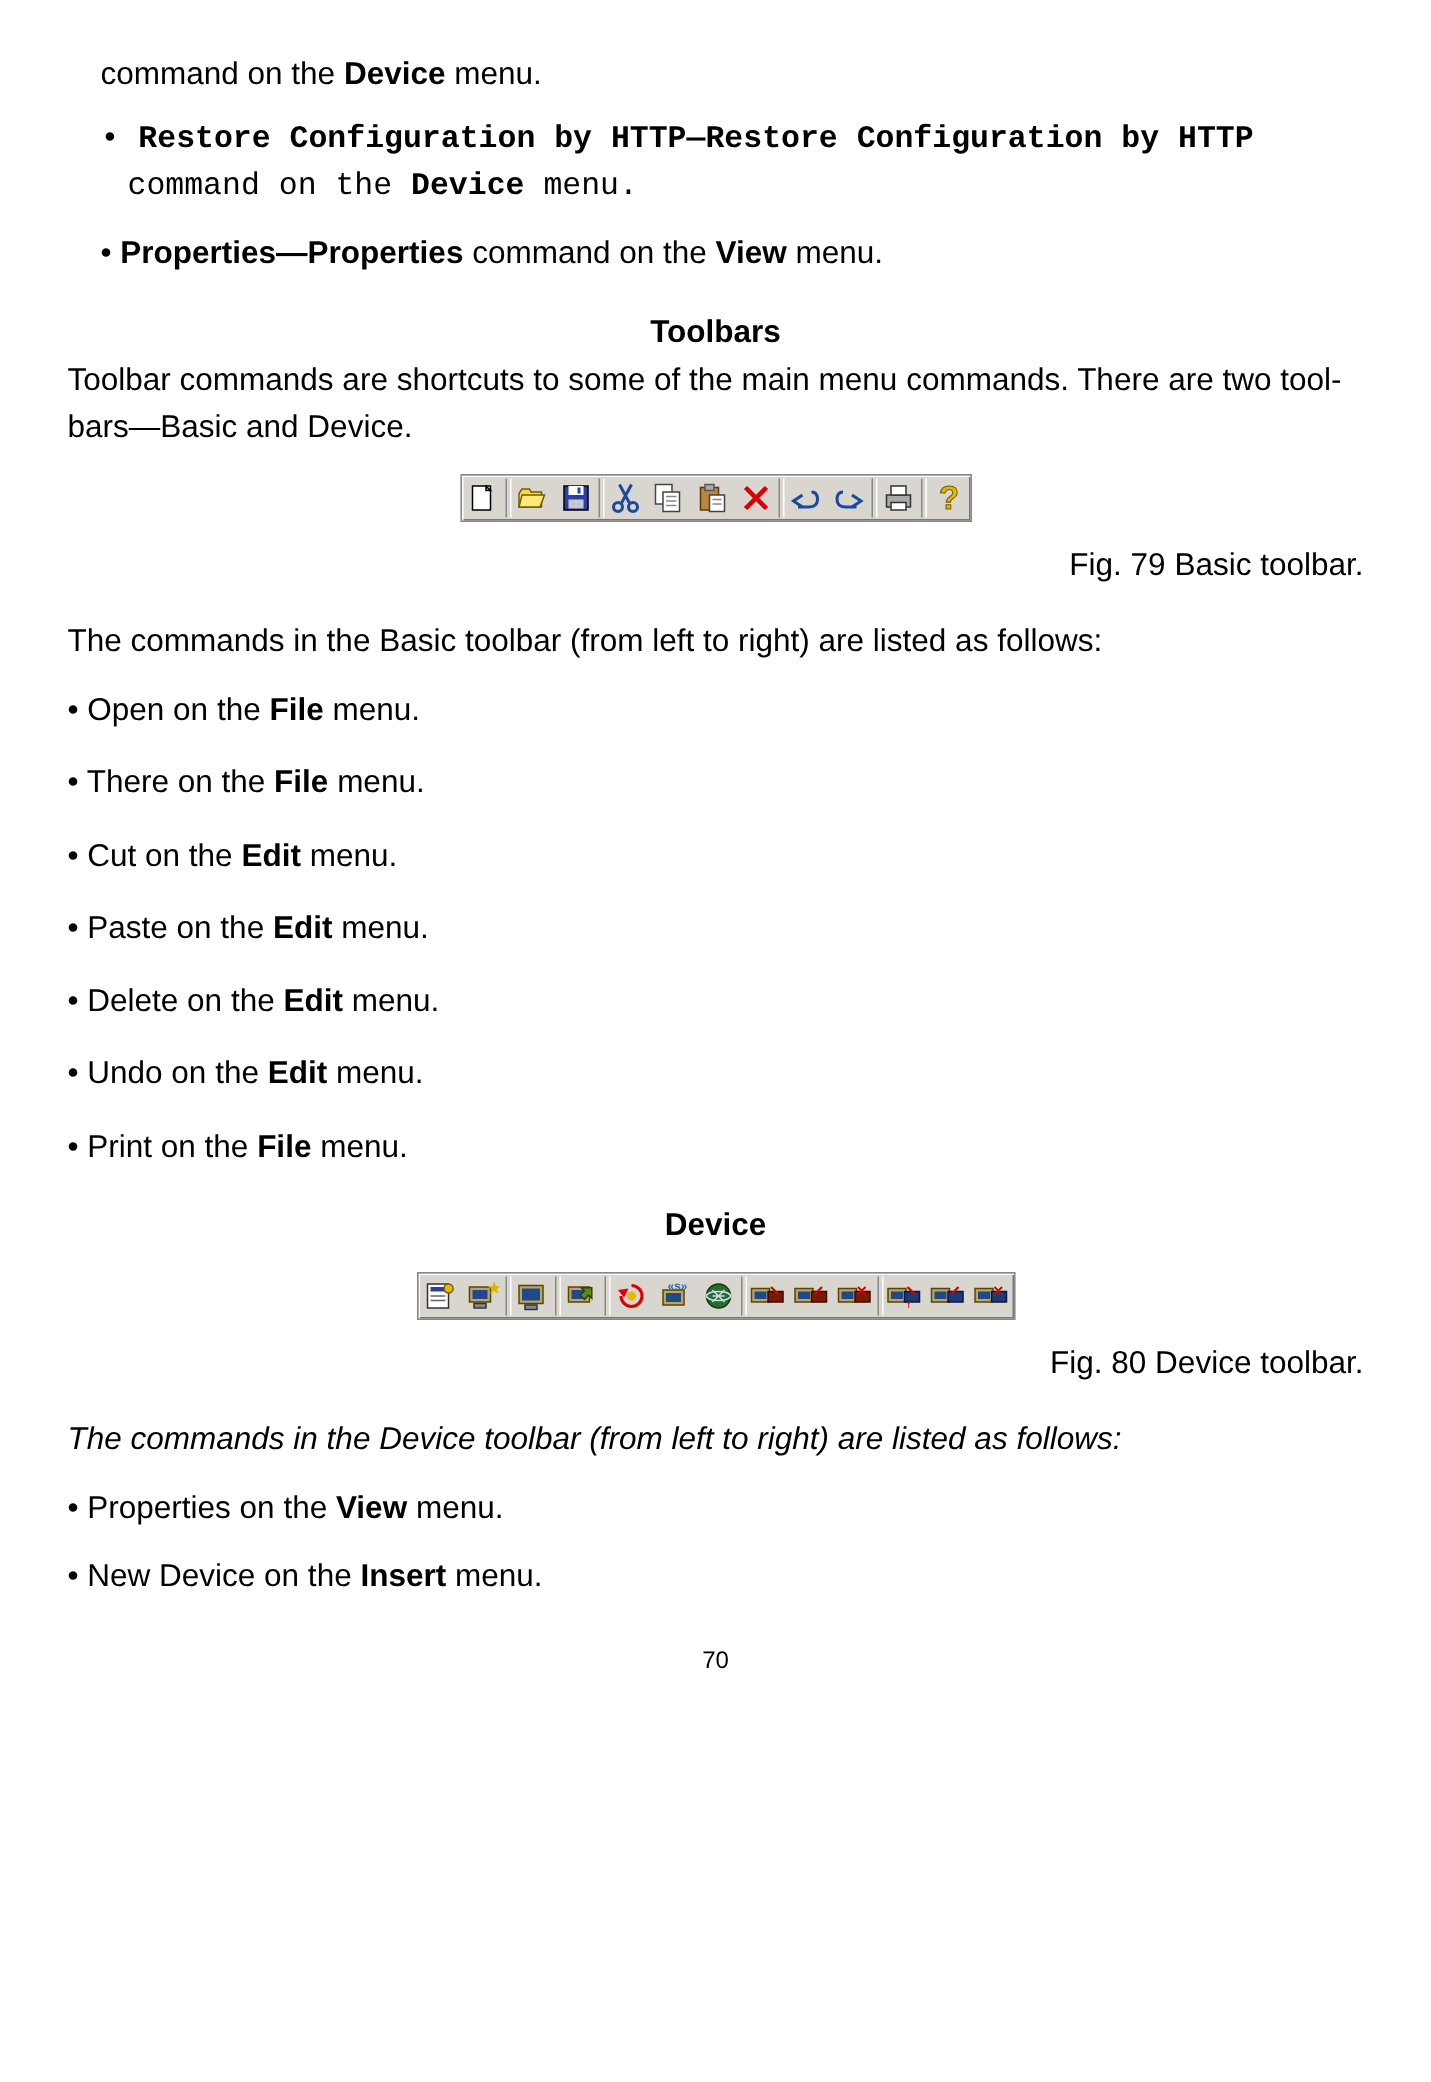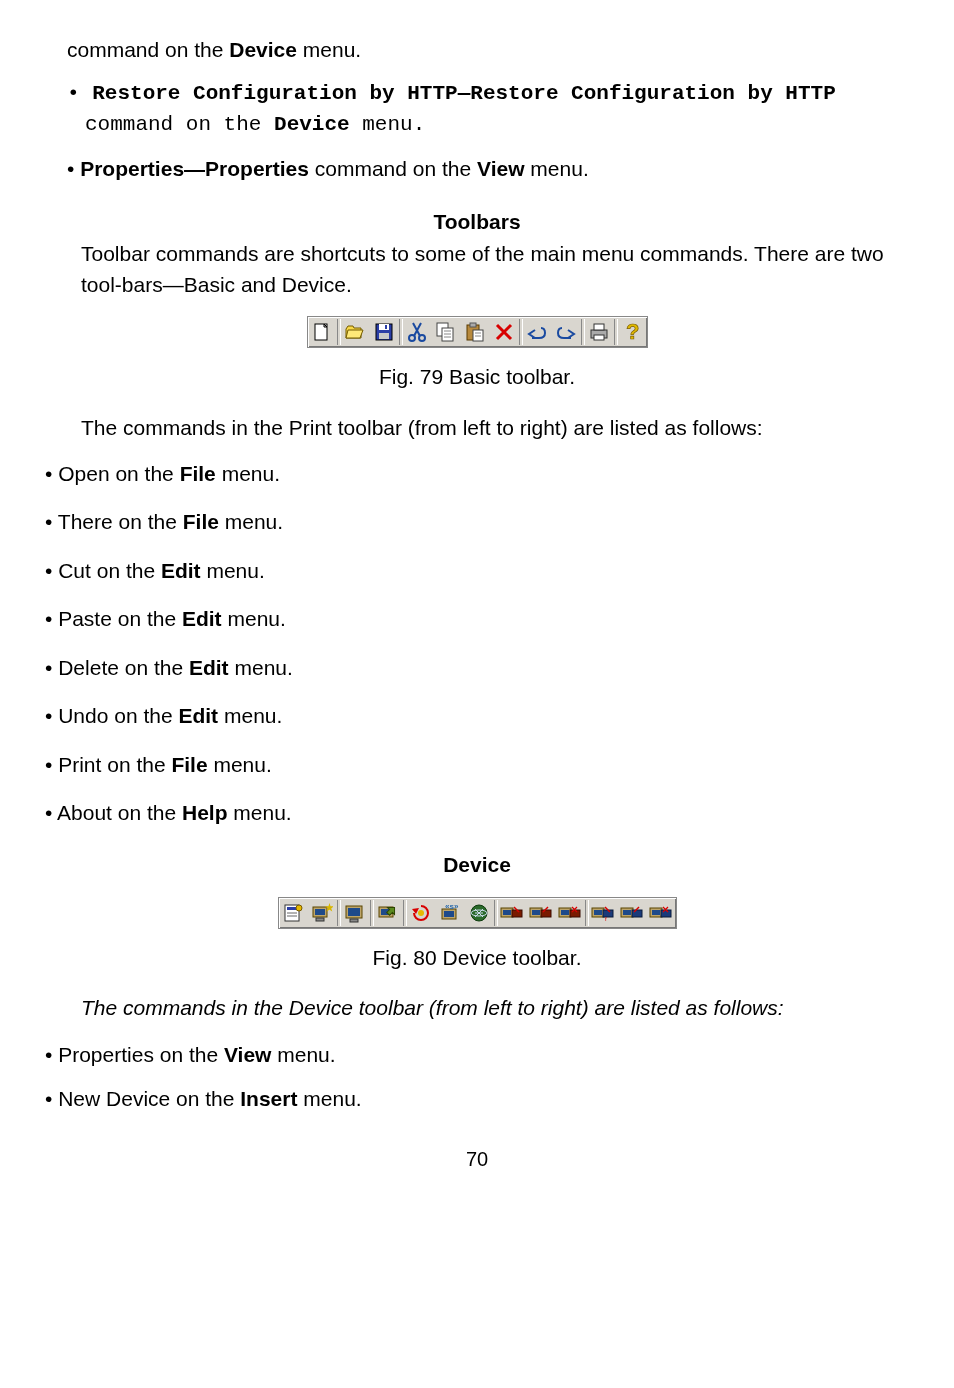--- a/index.html
+++ b/index.html
@@ -25,21 +25,21 @@
     content: "• ";
   }
   b { font-weight: bold; }
   .heading {
     font-weight: bold;
     margin-bottom: 2px;
     margin-top: 22px;
     text-align: center;
   }
   .caption {
-    text-align: center;
+    text-align: right;
     margin: 14px 0 20px 0;
   }
   .toolbar-wrap {
     display: flex;
     justify-content: center;
     margin: 16px 0 8px 0;
   }
   .toolbar {
     display: flex;
     align-items: center;
@@ -57,25 +57,25 @@
     box-sizing: border-box;
   }
   .tb-sep {
     width: 2px;
     height: 26px;
     border-left: 1px solid #888;
     border-right: 1px solid #fff;
   }
   .page-num {
     text-align: center;
-    font-size: 20px;
+    font-size: 16px;
     margin-top: 30px;
   }
   svg { display: block; }
-  .para { margin-bottom: 6px; margin-left: 36px; }
+  .para { margin-bottom: 6px; }
   .list-tight .bullet-item { margin-bottom: 18px; }
 </style>
 </head>
 <body>
 
 <div class="indent">
   <span>command on the </span><b>Device</b><span> menu.</span>
 </div>
 
 <div class="bullet-item" style="margin-left:40px;font-family:Liberation Mono, monospace;">
@@ -168,31 +168,30 @@
     <div class="tb-btn">
         <svg width="18" height="22">
           <text x="3" y="18" font-size="22" font-weight="bold" fill="#e0b900" stroke="#7a5c00" stroke-width="0.7">?</text>
         </svg>
       </div>
   </div>
 </div>
 
 <div class="caption">Fig. 79 Basic toolbar.</div>
 
-<div class="para" style="margin-bottom:16px;">The commands in the Print toolbar (from left to right) are listed as follows:</div>
+<div class="para" style="margin-bottom:16px;">The commands in the Basic toolbar (from left to right) are listed as follows:</div>
 
 <div class="list-tight">
   <div class="bullet-item"><span>Open on the </span><b>File</b><span> menu.</span></div>
   <div class="bullet-item"><span>There on the </span><b>File</b><span> menu.</span></div>
   <div class="bullet-item"><span>Cut on the </span><b>Edit</b><span> menu.</span></div>
   <div class="bullet-item"><span>Paste on the </span><b>Edit</b><span> menu.</span></div>
   <div class="bullet-item"><span>Delete on the </span><b>Edit</b><span> menu.</span></div>
   <div class="bullet-item"><span>Undo on the </span><b>Edit</b><span> menu.</span></div>
   <div class="bullet-item"><span>Print on the </span><b>File</b><span> menu.</span></div>
-  <div class="bullet-item"><span>About on the </span><b>Help</b><span> menu.</span></div>
 </div>
 
 <div class="heading">Device</div>
 
 <div class="toolbar-wrap">
   <div class="toolbar">
     <div class="tb-btn">
         <svg width="20" height="20">
           <rect x="2" y="2" width="14" height="16" fill="#fff" stroke="#333"></rect>
           <rect x="4" y="4" width="10" height="3" fill="#2b3ea6"></rect>

